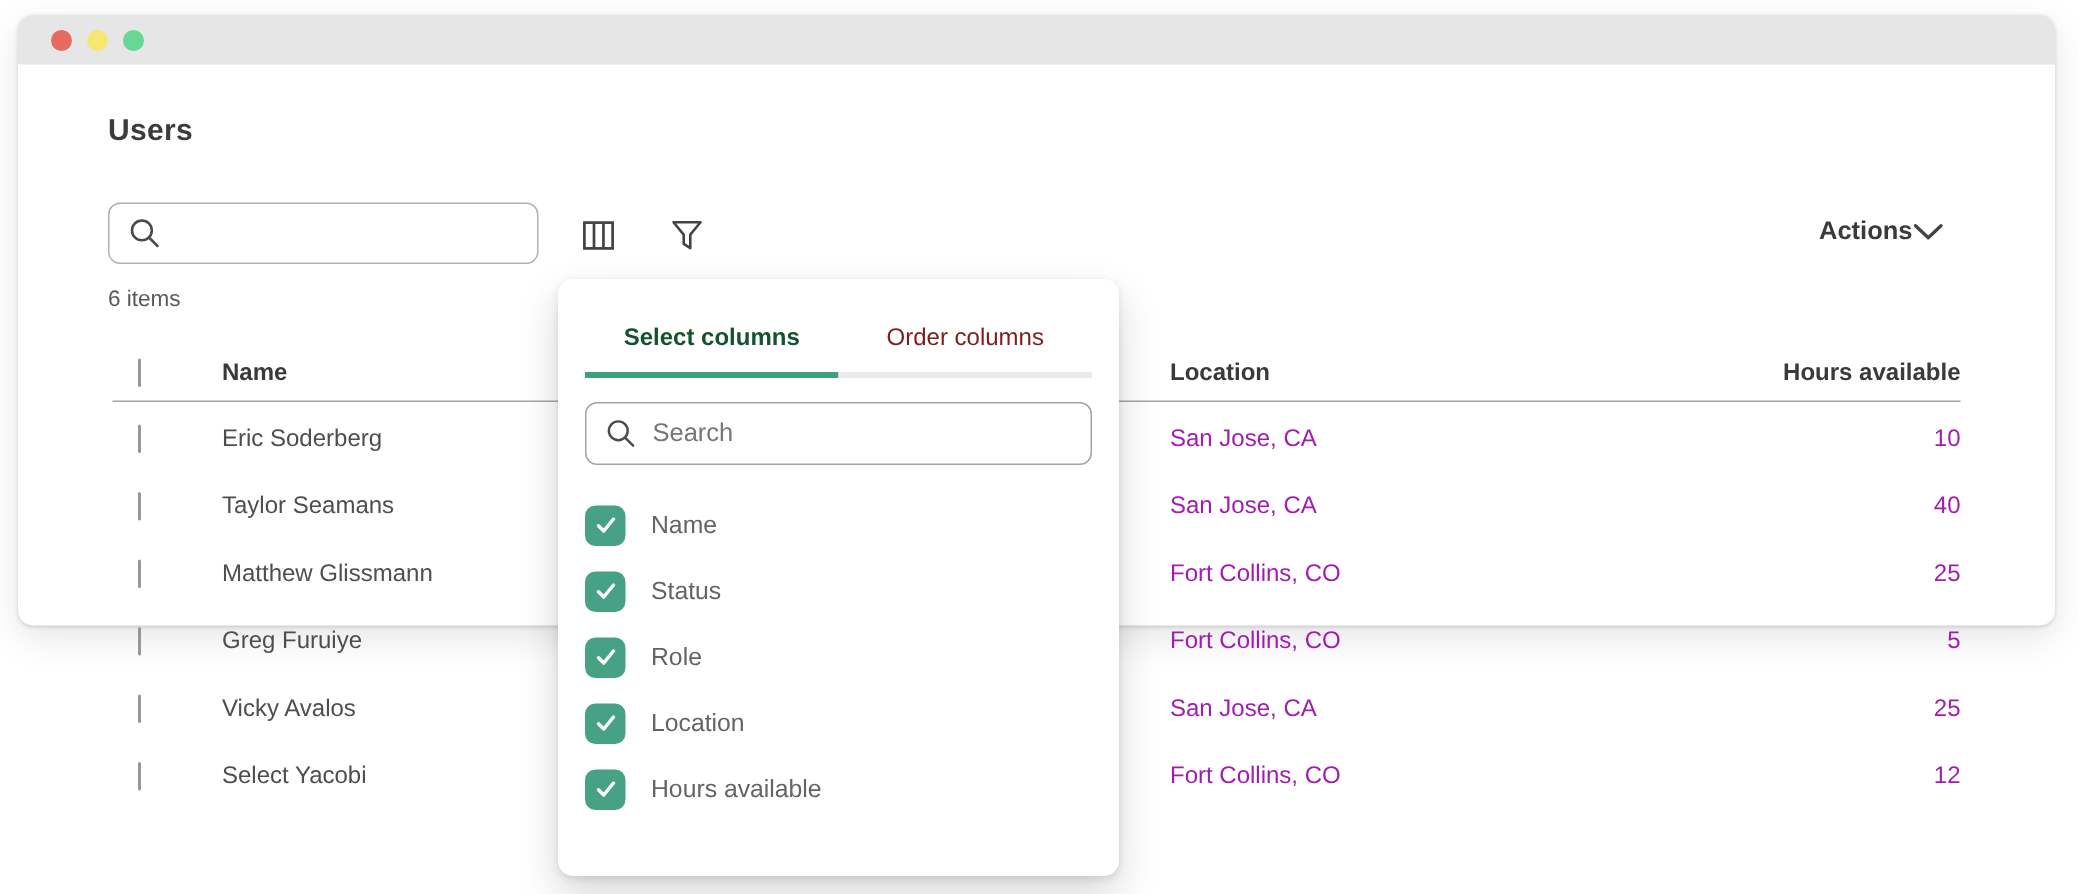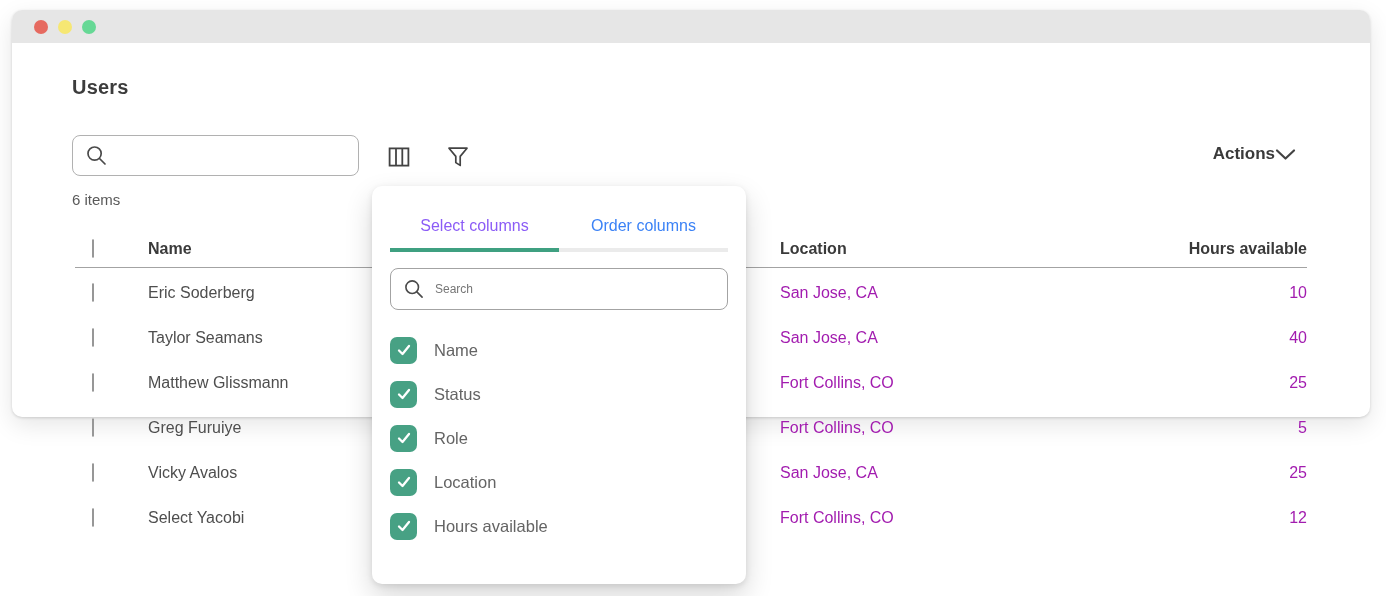--- a/index.html
+++ b/index.html
@@ -50,28 +50,28 @@
   .trow { position:relative; height:45px; }
   .td-name { font-size:16px; color:#4e4e4e; }
   .td-dim  { font-size:16px; color:#a21caf; }
 
   
   .popup { position:absolute; left:360px; top:176px; width:374px; height:398px;
            background:#fff; border-radius:10px; z-index:5; padding:0 18px;
            box-shadow:0 2px 6px rgba(0,0,0,.10), 0 12px 28px rgba(0,0,0,.16); }
   .tabs { display:flex; }
   .tab { flex:1; text-align:center; padding:31px 0 13px; font-size:16px;
-         cursor:pointer; border-bottom:4px solid #ebebeb; color:#3b82f6;
+         cursor:pointer; border-bottom:4px solid #ebebeb; color:#7f1d1d;
          background:transparent; font-family:inherit; border-top:none;
          border-left:none; border-right:none; }
-  .tab.active { font-weight:400; color:#8b5cf6; border-bottom-color:#3fa081; }
+  .tab.active { font-weight:700; color:#14532d; border-bottom-color:#3fa081; }
   .popup-search { margin-top:16px; height:42px; border:1px solid #a3a3a3;
                   border-radius:8px; display:flex; align-items:center;
                   padding-left:13px; gap:11px; }
-  .popup-search input { border:none; outline:none; flex:1; font-size:12px;
+  .popup-search input { border:none; outline:none; flex:1; font-size:17px;
                         color:#404040; background:transparent; min-width:0; }
   .popup-search input::placeholder { color:#767676; opacity:1; }
   .options { margin-top:18px; }
   .option { height:44px; display:flex; align-items:center; gap:17px; cursor:pointer; }
   .cb-on { width:27px; height:27px; border-radius:7px; background:#47a184;
            display:flex; align-items:center; justify-content:center; flex:0 0 auto; }
   .option-label { font-size:16.5px; color:#646464; }
 
   svg { display:block; }
 </style>

